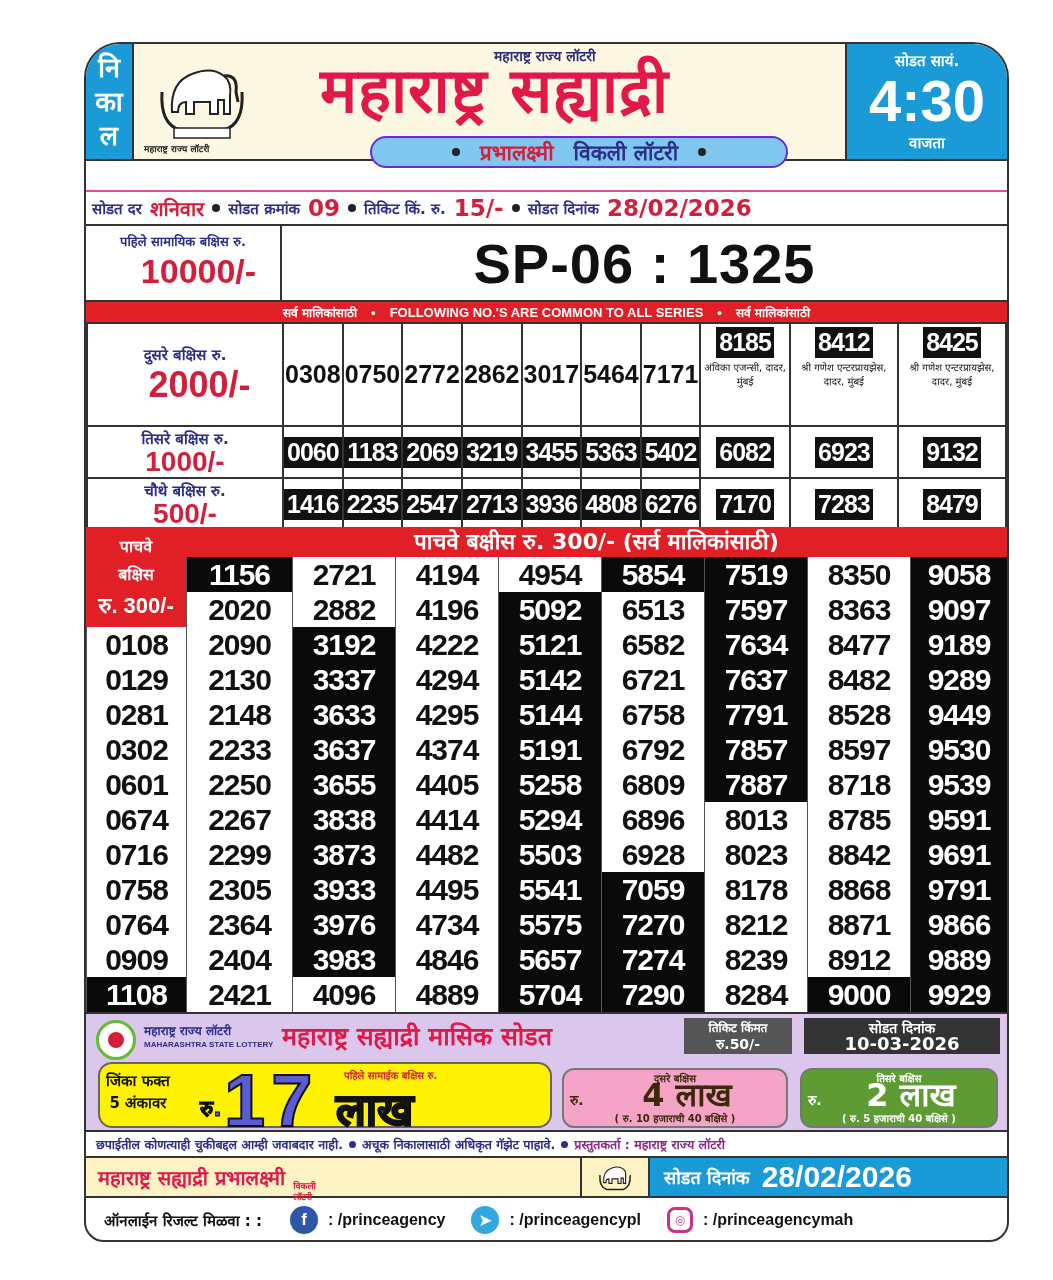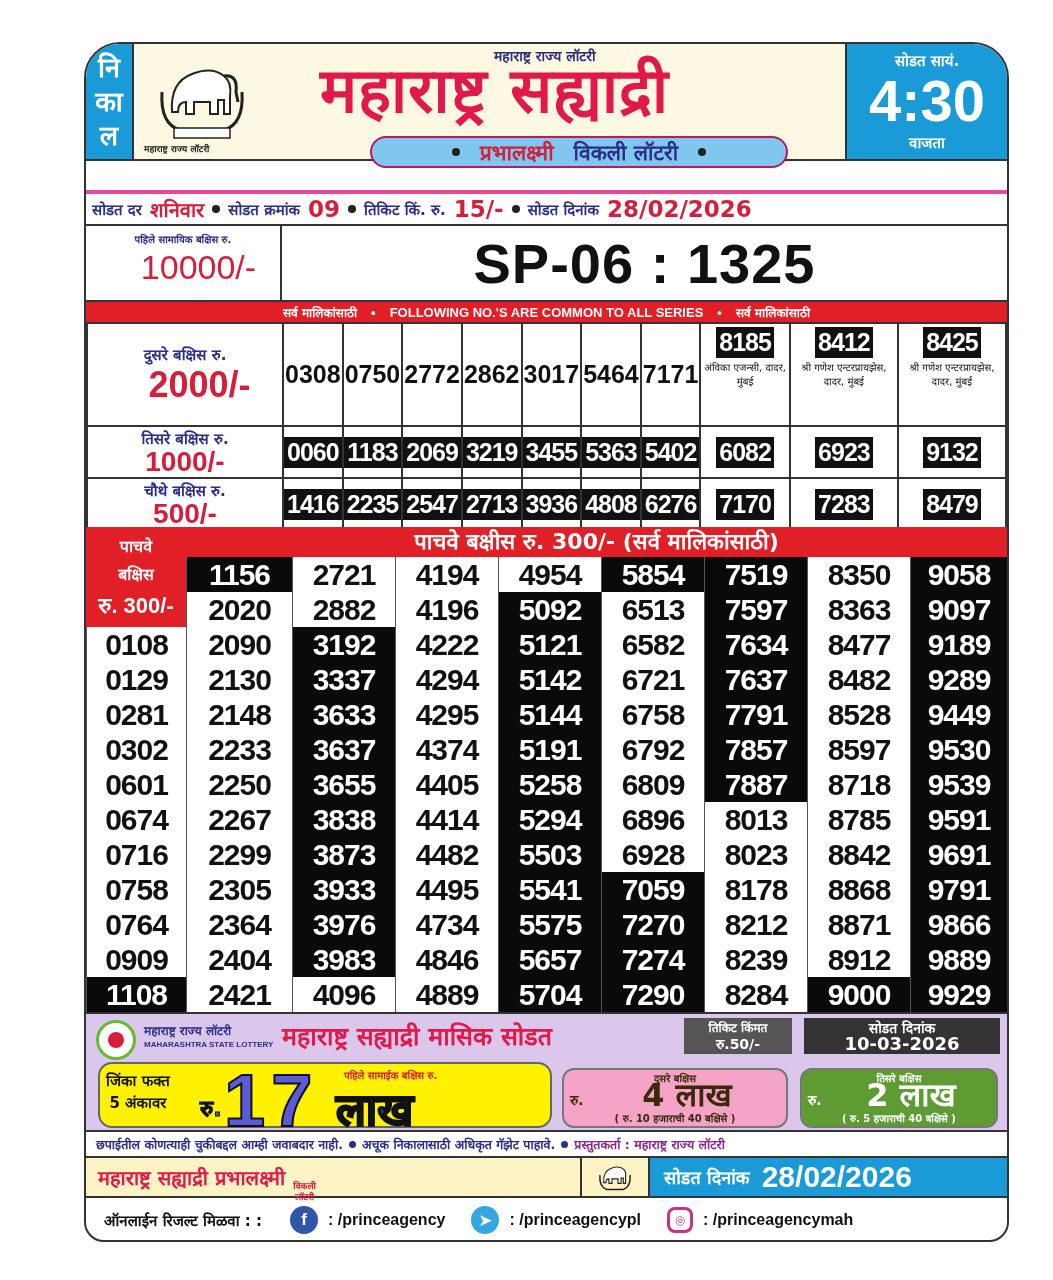--- a/index.html
+++ b/index.html
@@ -12,40 +12,40 @@
   }
 
   
   .hdr { position: absolute; left: 0; top: 0; width: 921px; height: 117px; display: flex; border-bottom: 2px solid #333; }
   .nikal { width: 48px; height: 115px; background: #1a9ad6; color: #fff; display: flex; flex-direction: column; align-items: center; justify-content: center; font-family: "DejaVu Sans", sans-serif; font-weight: bold; font-size: 27px; line-height: 34px; border-right: 2px solid #333; }
   .hdr-mid { flex: 1; background: #fdf8e1; position: relative; border-right: 2px solid #333; }
   .logo { position: absolute; left: 18px; top: 8px; width: 100px; height: 90px; }
   .logo-cap { position: absolute; left: 10px; top: 98px; font-family: "DejaVu Sans", sans-serif; font-size: 9px; color: #222; font-weight: bold; }
   .state-lot { position: absolute; left: 360px; top: 2px; font-family: "DejaVu Sans", sans-serif; font-size: 14px; font-weight: bold; color: #2d2d7a; }
   .brand { position: absolute; left: 186px; top: 12px; font-family: "DejaVu Sans", sans-serif; font-size: 62px; font-weight: bold; color: #e0194a; letter-spacing: 1px; line-height: 70px; }
-  .pill { position: absolute; left: 236px; top: 92px; height: 32px; width: 418px; background: #7fc7ee; border: 2px solid #be185d; border-radius: 16px; display: flex; align-items: center; justify-content: center; gap: 20px; font-family: "DejaVu Sans", sans-serif; font-size: 21px; font-weight: bold; }
+  .pill { position: absolute; left: 236px; top: 92px; height: 32px; width: 418px; background: #7fc7ee; border: 2px solid #6d28d9; border-radius: 16px; display: flex; align-items: center; justify-content: center; gap: 20px; font-family: "DejaVu Sans", sans-serif; font-size: 21px; font-weight: bold; }
   .pill .dot { width: 8px; height: 8px; border-radius: 50%; background: #222; display: inline-block; }
   .pill .p1 { color: #d41f3c; }
   .pill .p2 { color: #2d2d8a; }
   .timebox { width: 160px; background: #1a9ad6; color: #fff; text-align: center; font-family: "DejaVu Sans", sans-serif; font-weight: bold; }
   .timebox .t1 { font-size: 15px; margin-top: 6px; }
   .timebox .t2 { font-family: "Liberation Sans", sans-serif; font-size: 58px; line-height: 62px; }
   .timebox .t3 { font-size: 15px; }
 
   
-  .info { position: absolute; left: 0; top: 146px; width: 921px; height: 36px; border-top: 4px solid #ec4899; border-bottom: 2px solid #333; display: flex; align-items: center; padding-left: 6px; gap: 8px; font-family: "DejaVu Sans", sans-serif; white-space: nowrap; }
+  .info { position: absolute; left: 0; top: 146px; width: 921px; height: 36px; border-top: 2px solid #ec4899; border-bottom: 2px solid #333; display: flex; align-items: center; padding-left: 6px; gap: 8px; font-family: "DejaVu Sans", sans-serif; white-space: nowrap; }
   .info .lbl { color: #2d2d8a; font-size: 15px; font-weight: bold; }
   .info .val { color: #d41f3c; font-size: 23px; font-weight: bold; }
   .info .bul { width: 8px; height: 8px; border-radius: 50%; background: #222; display: inline-block; }
 
   
   .first { position: absolute; left: 0; top: 182px; width: 921px; height: 76px; display: flex; border-bottom: 2px solid #333; }
   .first-l { width: 196px; border-right: 2px solid #333; text-align: center; }
-  .first-l .a { font-family: "DejaVu Sans", sans-serif; color: #2d2d8a; font-size: 10px; font-weight: bold; margin-top: 6px; }
-  .first-l .b { color: #d41f3c; font-size: 34px; font-weight: normal; margin-top: 2px; margin-left: 31px; }
+  .first-l .a { font-family: "DejaVu Sans", sans-serif; color: #2d2d8a; font-size: 13px; font-weight: bold; margin-top: 6px; }
+  .first-l .b { color: #d41f3c; font-size: 34px; font-weight: bold; margin-top: 2px; margin-left: 31px; }
   .first-r { flex: 1; display: flex; align-items: center; justify-content: center; font-size: 56px; font-weight: bold; color: #111; letter-spacing: 1px; }
 
   
   .banner { position: absolute; left: 0; top: 258px; width: 921px; height: 20px; background: #e01f26; color: #fff; display: flex; align-items: center; justify-content: center; gap: 14px; font-size: 13px; font-weight: bold; white-space: nowrap; }
   .banner .dv { font-family: "DejaVu Sans", sans-serif; font-size: 12px; }
 
   
   .ptab { position: absolute; left: 0; top: 278px; width: 921px; border-collapse: collapse; }
   .ptab td { border: 2px solid #333; text-align: center; vertical-align: middle; }
   .ptab td.lab { width: 196px; }
@@ -99,21 +99,21 @@
 
   
   .disc { position: absolute; left: 0; top: 1088px; width: 921px; height: 26px; border-bottom: 2px solid #333; display: flex; align-items: center; gap: 6px; padding-left: 10px; font-family: "DejaVu Sans", sans-serif; font-size: 12.5px; font-weight: bold; color: #2d2d8a; white-space: nowrap; }
   .disc .dot { width: 7px; height: 7px; border-radius: 50%; background: #2d2d8a; display: inline-block; }
   .disc .pres { color: #8a2a8a; }
 
   
   .fband { position: absolute; left: 0; top: 1114px; width: 921px; height: 40px; display: flex; border-bottom: 2px solid #333; }
   .fband-l { width: 496px; background: #fdf3c4; display: flex; align-items: center; padding-left: 12px; gap: 8px; border-right: 2px solid #333; white-space: nowrap; }
   .fband-l .fb1 { font-family: "DejaVu Sans", sans-serif; font-size: 20px; font-weight: bold; color: #e0194a; }
-  .fband-l .fb2 { font-family: "DejaVu Sans", sans-serif; font-size: 9px; font-weight: bold; color: #d41f3c; line-height: 11px; text-align: center; margin-top: 30px; }
+  .fband-l .fb2 { font-family: "DejaVu Sans", sans-serif; font-size: 9px; font-weight: bold; color: #d41f3c; line-height: 11px; text-align: left; margin-top: 30px; }
   .fband-logo { width: 68px; background: #fdf3c4; border-right: 2px solid #333; display: flex; align-items: center; justify-content: center; }
   .fband-r { flex: 1; background: #1a9ad6; color: #fff; display: flex; align-items: center; padding-left: 14px; gap: 12px; }
   .fband-r .fr1 { font-family: "DejaVu Sans", sans-serif; font-size: 18px; font-weight: bold; }
   .fband-r .fr2 { font-size: 30px; font-weight: bold; }
 
   .social { position: absolute; left: 0; top: 1156px; width: 859px; height: 40px; display: flex; align-items: center; padding-left: 18px; gap: 10px; white-space: nowrap; }
   .social .sl { font-family: "DejaVu Sans", sans-serif; font-size: 15px; font-weight: bold; color: #111; margin-right: 18px; }
   .social .ic { width: 28px; height: 28px; border-radius: 50%; display: inline-flex; align-items: center; justify-content: center; color: #fff; font-weight: bold; font-size: 17px; }
   .social .fbk { background: #2f56a8; }
   .social .tg { background: #34a7df; }

